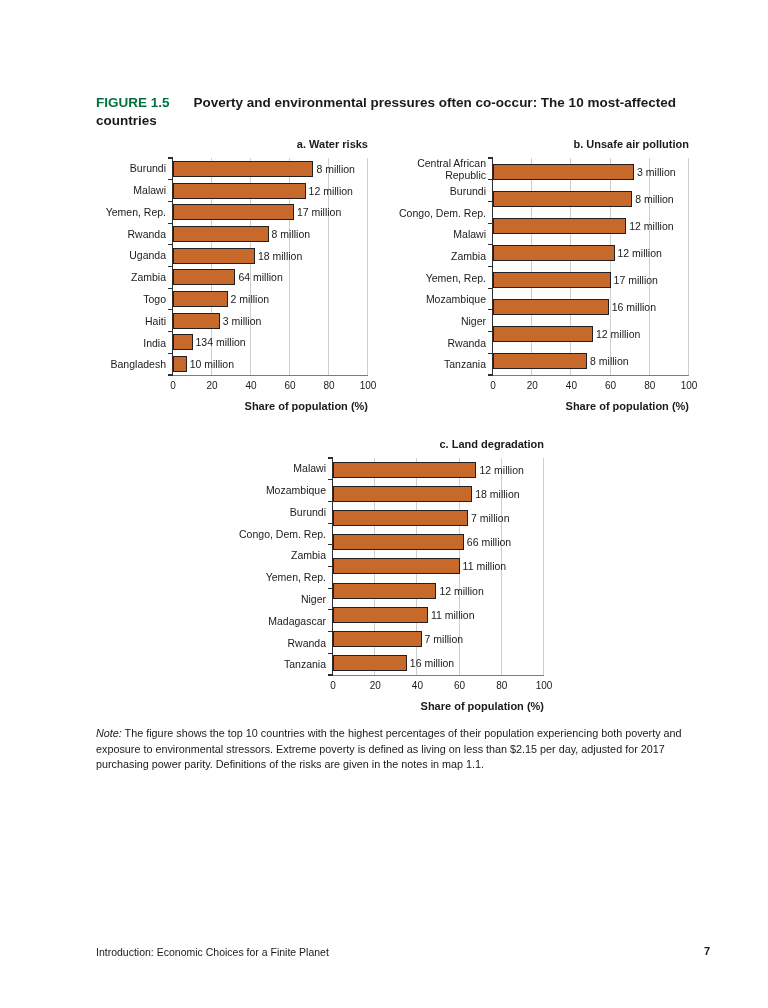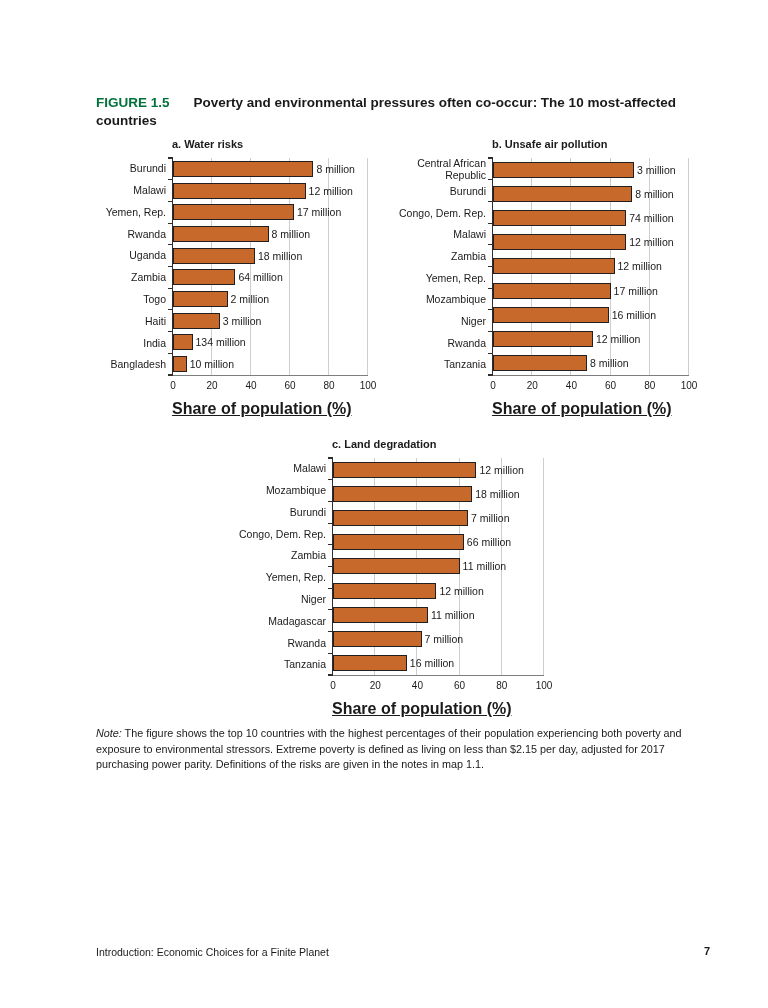--- a/index.html
+++ b/index.html
@@ -18,21 +18,21 @@
   }
   .figure-label { color:var(--green); margin-right:24px; }
 
   
   .chart { position:absolute; }
   .chart-a { left:96px;  top:138px; --label-w:76px;  --plot-w:196px; }
   .chart-b { left:390px; top:138px; --label-w:102px; --plot-w:197px; }
   .chart-c { left:230px; top:438px; --label-w:102px; --plot-w:212px; }
 
   .chart-title {
-    margin-left:var(--label-w); width:var(--plot-w); text-align:left;
+    margin-left:var(--label-w); width:var(--plot-w); text-align:right;
     font-size:11px; font-weight:bold; margin-bottom:8px; white-space:nowrap;
   }
   .chart-body { display:flex; }
   .labels { width:var(--label-w); height:218px; display:flex; flex-direction:column; }
   .label-cell {
     flex:1; display:flex; align-items:center; justify-content:flex-end;
     padding-right:6px; font-size:10.5px; line-height:11.5px; text-align:right;
     color:#1a1a1a;
   }
   .plot {
@@ -44,22 +44,22 @@
   .rows { position:absolute; inset:0; display:flex; flex-direction:column; z-index:1; }
   .row { flex:1; display:flex; align-items:center; }
   .bar { height:16px; background:var(--bar-fill); border:1px solid var(--bar-border); }
   .bar-value { font-size:10.5px; margin-left:3px; white-space:nowrap; color:#1a1a1a; }
   .ytick { position:absolute; left:-5px; width:5px; height:1.2px; background:#2e2e2e; z-index:2; }
   .xtick {
     position:absolute; top:calc(100% + 5px); transform:translateX(-50%);
     font-size:10px; color:#1a1a1a;
   }
   .axis-label {
-    margin-left:var(--label-w); width:var(--plot-w); text-align:left;
-    font-size:16px; font-weight:bold; margin-top:24px; white-space:nowrap;text-decoration:underline;
+    margin-left:var(--label-w); width:var(--plot-w); text-align:right;
+    font-size:11px; font-weight:bold; margin-top:24px; white-space:nowrap;
   }
 
   
   .notes {
     position:absolute; left:96px; top:726px; width:620px;
     font-size:10.8px; line-height:15.6px; color:#1a1a1a;
   }
   .notes p { margin:0; }
   .notes .lbl { font-style:italic; }
 
@@ -186,24 +186,20 @@
             <div class="row">
               <div class="bar" style="width: 72%;"></div>
               <span class="bar-value">3 million</span>
             </div>
             <div class="row">
               <div class="bar" style="width: 71%;"></div>
               <span class="bar-value">8 million</span>
             </div>
             <div class="row">
               <div class="bar" style="width: 68%;"></div>
-              <span class="bar-value">74 million</span>
-            </div>
-            <div class="row">
-              <div class="bar" style="width: 68%;"></div>
               <span class="bar-value">12 million</span>
             </div>
             <div class="row">
               <div class="bar" style="width: 62%;"></div>
               <span class="bar-value">12 million</span>
             </div>
             <div class="row">
               <div class="bar" style="width: 60%;"></div>
               <span class="bar-value">17 million</span>
             </div>

